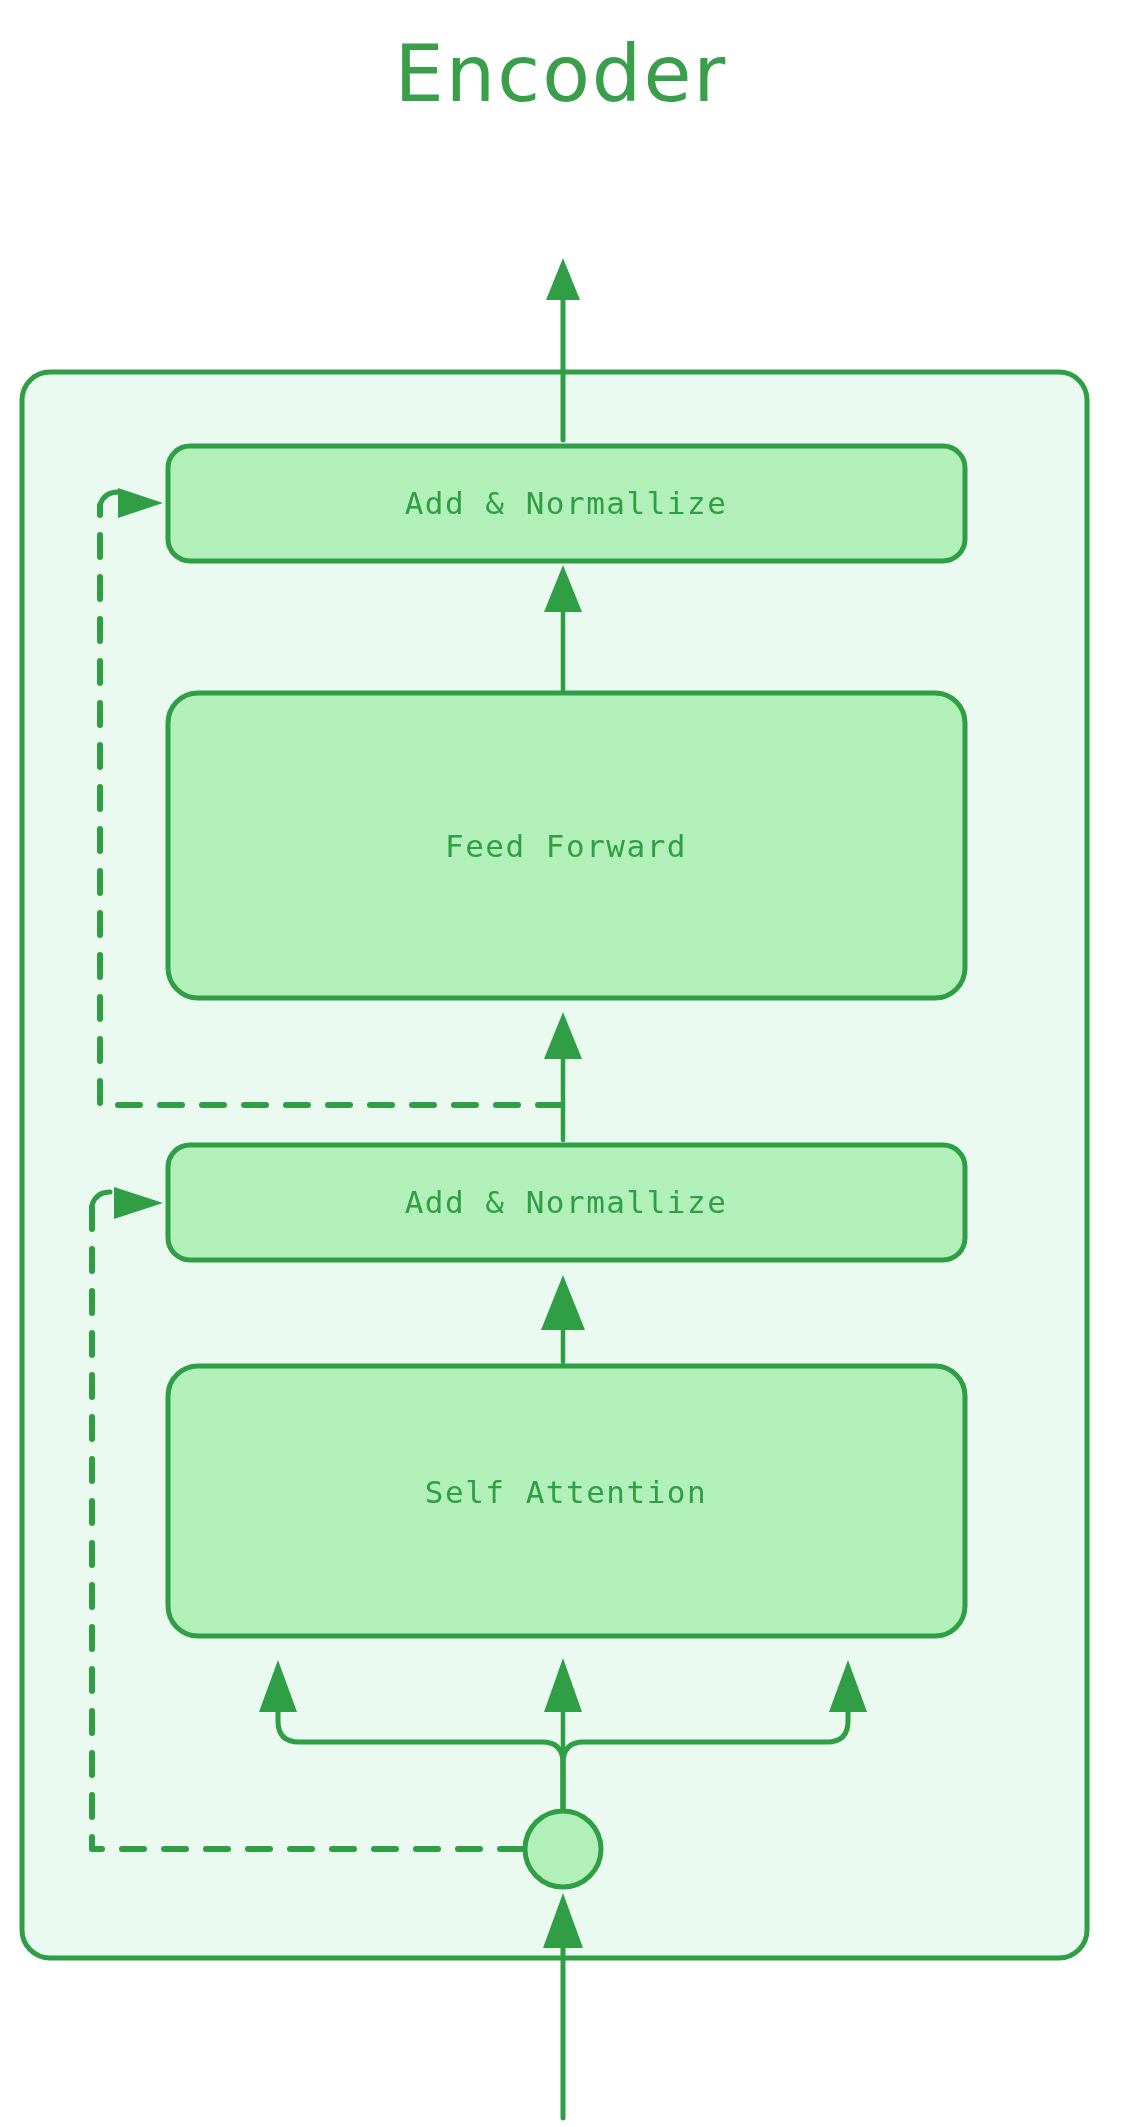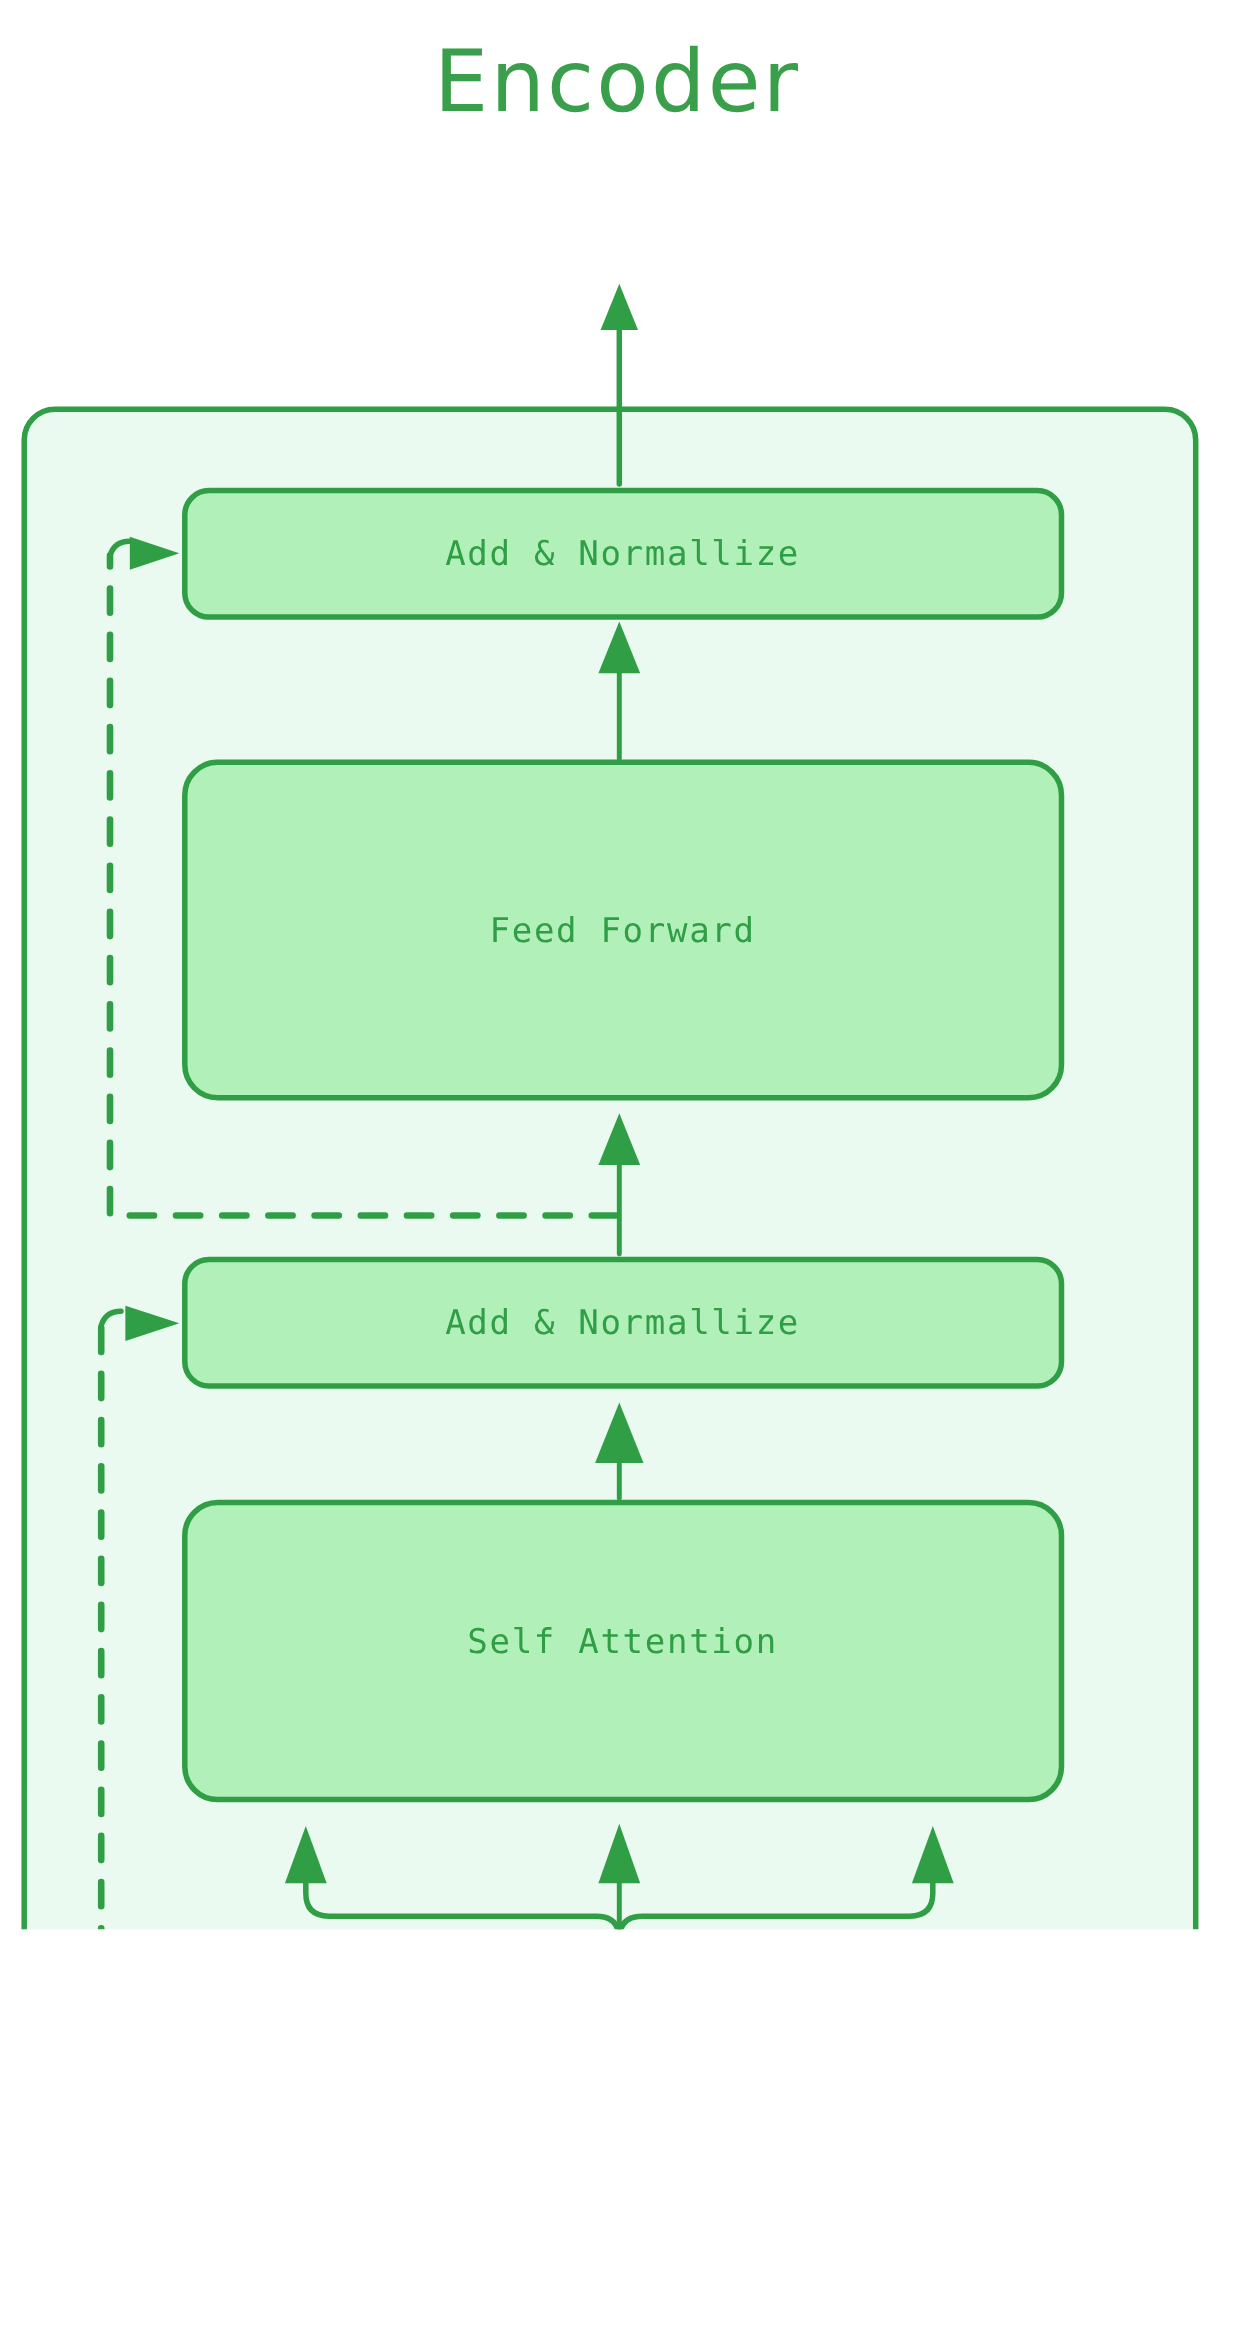--- a/index.html
+++ b/index.html
@@ -7,21 +7,21 @@
     margin: 0;
     padding: 0;
     background: #ffffff;
   }
   body {
     font-family: "DejaVu Sans", sans-serif;
   }
   #stage {
     position: relative;
     width: 1123px;
-    height: 1754px;
+    height: 2127px;
     background: #ffffff;
     overflow: hidden;
   }
   #diagram-svg {
     position: absolute;
     top: 0;
     left: 0;
     width: 1123px;
     height: 2127px;
     display: block;

